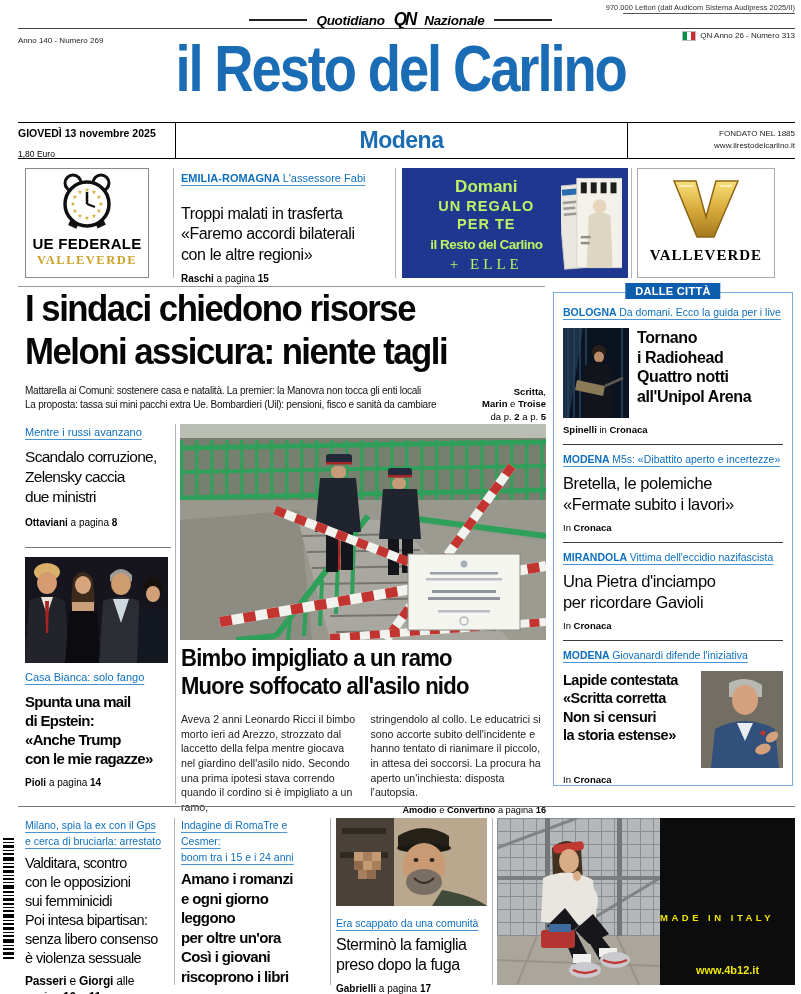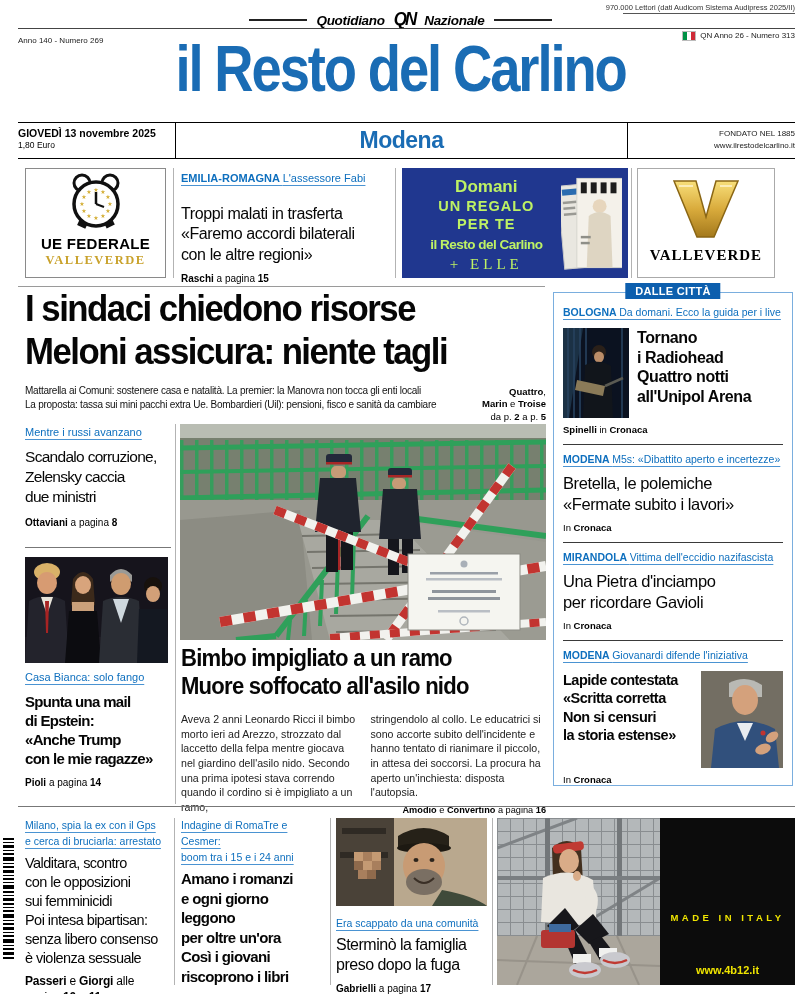--- a/index.html
+++ b/index.html
@@ -26,26 +26,26 @@
   .edr{position:absolute;top:31px;right:6px;font-size:8px;color:#222;display:flex;align-items:flex-start;gap:4px}
   .flag{display:inline-flex;width:12px;height:8px;border:0.5px solid #bbb}
   .flag i{flex:1}
   .carlino{position:absolute;top:34px;left:0;width:100%;text-align:center;
            font-size:64px;font-weight:800;color:#1a6cb4;letter-spacing:-2.5px;line-height:1.1;
            transform:scaleX(0.85);transform-origin:center top;white-space:nowrap}
   
   .band{position:absolute;top:122px;left:18px;width:777px;height:37px;border-top:1.5px solid #000;border-bottom:1px solid #000;display:flex;box-sizing:border-box}
   .band .c1{width:157px;padding-top:4px}
   .band .c1 .d{font-size:10.5px;font-weight:800}
-  .band .c1 .p{font-size:8.5px;margin-top:1px}
+  .band .c1 .p{font-size:8.5px;margin-top:10px}
   .band .c2{flex:1;border-left:1px solid #000;border-right:1px solid #000;display:flex;align-items:center;justify-content:center}
   .band .c2 .city{font-size:23px;font-weight:800;color:#1a6cb4;letter-spacing:-0.5px}
   .band .c3{width:167px;padding-top:5px;text-align:right;font-size:8px;color:#222;line-height:1.45}
   
-  .adue{position:absolute;left:25px;top:168px;width:141px;height:110px;border:1px solid #8a8a8a;box-sizing:border-box;text-align:center}
+  .adue{position:absolute;left:25px;top:168px;width:124px;height:110px;border:1px solid #8a8a8a;box-sizing:border-box;text-align:center}
   .adue .t1{font-size:15px;font-weight:800;letter-spacing:0.3px;margin-top:1px}
   .adue .t2{font-family:"Liberation Serif",serif;font-size:12.5px;font-weight:800;letter-spacing:1.5px;color:#c9a22c;margin-top:1px}
   .stfabi{position:absolute;left:181px;top:170px;width:210px}
   .addom{position:absolute;left:402px;top:168px;width:226px;height:110px;background:#20378f;color:#bef264;box-sizing:border-box;padding:8px 6px 0 10px;display:flex}
   .addom .txt{width:150px;text-align:center;line-height:1.25}
   .addom .l1{font-size:17px;font-weight:800}
   .addom .l2,.addom .l3{font-size:14.5px;font-weight:800;letter-spacing:1px}
   .addom .l4{font-size:13.5px;font-weight:800;letter-spacing:-0.5px;margin-top:3px}
   .addom .l5{font-family:"Liberation Serif",serif;font-size:15px;letter-spacing:4px;margin-top:2px}
   .adval{position:absolute;left:637px;top:168px;width:138px;height:110px;border:1px solid #aaa;box-sizing:border-box;text-align:center}
@@ -84,21 +84,21 @@
   .stlibri{position:absolute;left:181px;top:818px;width:143px}
   .h-libri{font-size:15px;letter-spacing:-0.6px;line-height:1.3;margin-top:4px}
   .stlibri .by{margin-top:6px}
   .stfam{position:absolute;left:336px;top:818px;width:151px}
   .stfam .k{margin-top:6px}
   .h-fam{font-size:16px;letter-spacing:-0.5px;line-height:1.28;margin-top:3px}
   .stfam .by{margin-top:6px}
   .adb12{position:absolute;left:497px;top:818px;width:298px;height:167px;display:flex}
   .adb12 .panel{flex:1;background:#0c0c0c;position:relative;color:#efe400}
   .b12logo{position:absolute;top:48px;width:100%;text-align:center;font-size:38px;font-weight:800;font-style:italic;letter-spacing:-1px}
-  .b12tag{position:absolute;top:94px;width:100%;text-align:center;font-size:9.5px;font-weight:800;letter-spacing:3.5px}
+  .b12tag{position:absolute;top:94px;width:100%;text-align:left;font-size:9.5px;font-weight:800;letter-spacing:3.5px}
   .b12url{position:absolute;bottom:9px;width:100%;text-align:center;font-size:11px;font-weight:800}
   .h-fabi{font-size:16px;letter-spacing:-0.4px;line-height:1.3;margin-top:17px}
   .stfabi .by{margin-top:6px}
 </style>
 </head>
 <body>
 
 <div class="page">
 
   <div class="audience">970.000 Lettori  (dati Audicom Sistema Audipress 2025/II)</div>
@@ -219,21 +219,21 @@
       <polyline points="50,9 62,9" stroke="#fff7d9" stroke-width="2" opacity="0.7"></polyline>
     </svg>
     <div class="brand">VALLEVERDE</div>
   </div>
 
   <div class="rh" style="top:286px;left:18px;width:527px"></div>
   <div class="hb h-lead">I sindaci chiedono risorse
 Meloni assicura: niente tagli</div>
   <div class="deck">Mattarella ai Comuni: sostenere casa e natalità. La premier: la Manovra non tocca gli enti locali
 La proposta: tassa sui mini pacchi extra Ue. Bombardieri (Uil): pensioni, fisco e sanità da cambiare</div>
-  <div class="by leadby"><span class="b">Quattro</span><span>,
+  <div class="by leadby"><span class="b">Scritta</span><span>,
 </span><span class="b">Marin</span><span> e </span><span class="b">Troise</span><span>
 da p. </span><span class="b">2</span><span> a p. </span><span class="b">5</span></div>
 
   <div class="stzel">
     <div class="k" style="font-size:11px"><span>Mentre i russi avanzano</span></div>
     <div class="hl h-zel">Scandalo corruzione,
 Zelensky caccia
 due ministri</div>
     <div class="by"><span class="b">Ottaviani</span><span> a pagina </span><span class="b">8</span></div>
   </div>

